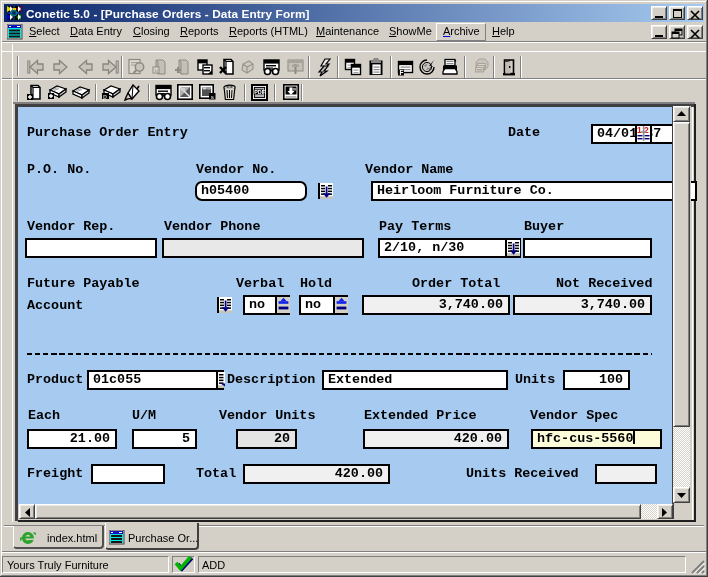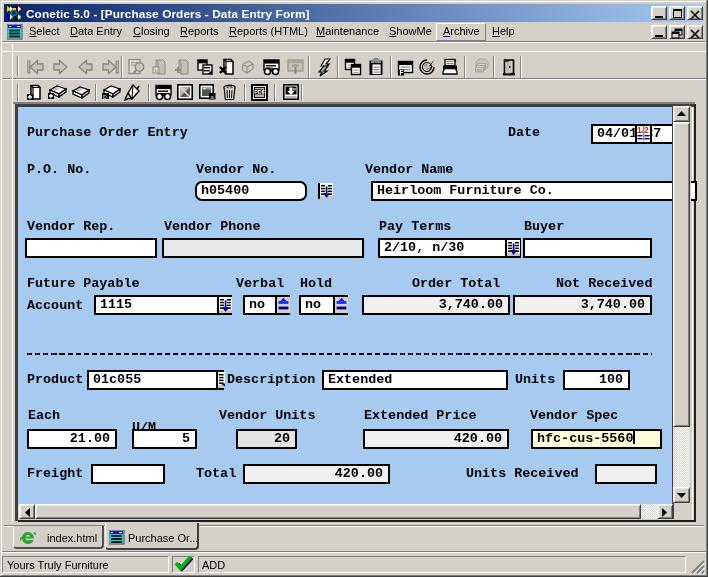--- a/index.html
+++ b/index.html
@@ -418,21 +418,20 @@
         <use href="#lkicon"></use>
       </svg></div>
 <div class="inp" style="left:523px;top:238px;width:129px;"></div>
 
 <div class="f" style="left:27px;top:277px;">Future Payable</div>
 <div class="f" style="left:236px;top:277px;">Verbal</div>
 <div class="f" style="left:300px;top:277px;">Hold</div>
 <div class="f" style="left:412px;top:277px;">Order Total</div>
 <div class="f" style="left:556px;top:277px;">Not Received</div>
 <div class="f" style="left:27px;top:299px;">Account</div>
-<div class="inp" style="left:94px;top:295px;width:138px;">1115</div>
 <div class="abs lk1" style="left:217px;top:297px;"><svg width="13" height="16">
         <use href="#lkicon"></use>
       </svg></div>
 <div class="inp" style="left:243px;top:295px;width:47px;">no</div>
 <div class="abs spn" style="left:275px;top:297px;"><svg width="13" height="16">
         <use href="#spnicon"></use>
       </svg></div>
 <div class="inp" style="left:299px;top:295px;width:49px;">no</div>
 <div class="abs spn" style="left:333px;top:297px;"><svg width="13" height="16">
         <use href="#spnicon"></use>
@@ -446,21 +445,21 @@
 <div class="inp" style="left:87px;top:370px;width:137px;">01c055</div>
 <div class="abs lk2" style="left:216px;top:372px;"><svg width="7" height="16">
         <use href="#lk2icon"></use>
       </svg></div>
 <div class="f" style="left:227px;top:373px;">Description</div>
 <div class="inp" style="left:322px;top:370px;width:186px;">Extended</div>
 <div class="f" style="left:515px;top:373px;">Units</div>
 <div class="inp r" style="left:563px;top:370px;width:67px;">100</div>
 
 <div class="f" style="left:28px;top:409px;">Each</div>
-<div class="f" style="left:132px;top:409px;margin-top:12px;">U/M</div>
+<div class="f" style="left:132px;top:409px;">U/M</div>
 <div class="f" style="left:219px;top:409px;">Vendor Units</div>
 <div class="f" style="left:364px;top:409px;">Extended Price</div>
 <div class="f" style="left:530px;top:409px;">Vendor Spec</div>
 <div class="inp r" style="left:27px;top:429px;width:90px;">21.00</div>
 <div class="inp r" style="left:132px;top:429px;width:65px;">5</div>
 <div class="inp r" style="left:236px;top:429px;width:61px;background:#E4E4E4;">20</div>
 <div class="inp r" style="left:363px;top:429px;width:146px;background:#F0F0F0;">420.00</div>
 <div class="inp" style="left:531px;top:429px;width:131px;background:#FCFCD8;">hfc-cus-5560<span style="display:inline-block;width:2px;height:13px;background:#000;vertical-align:-2px;"></span></div>
 
 <div class="f" style="left:27px;top:467px;">Freight</div>

